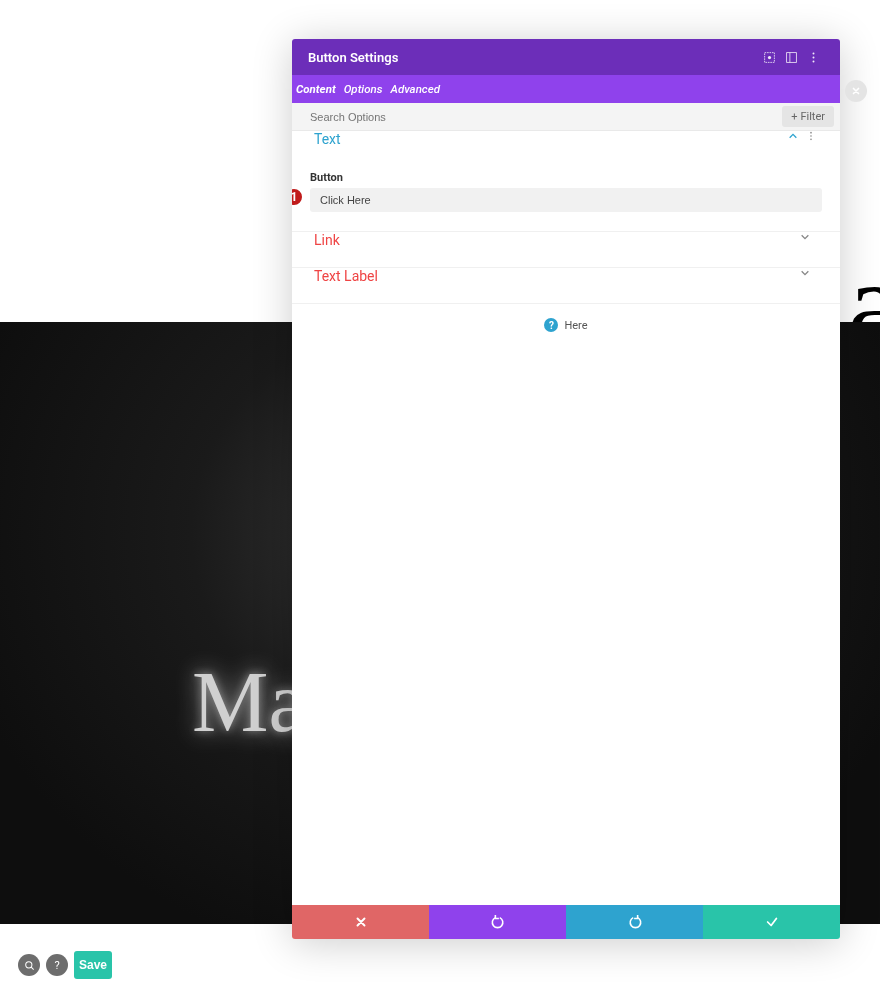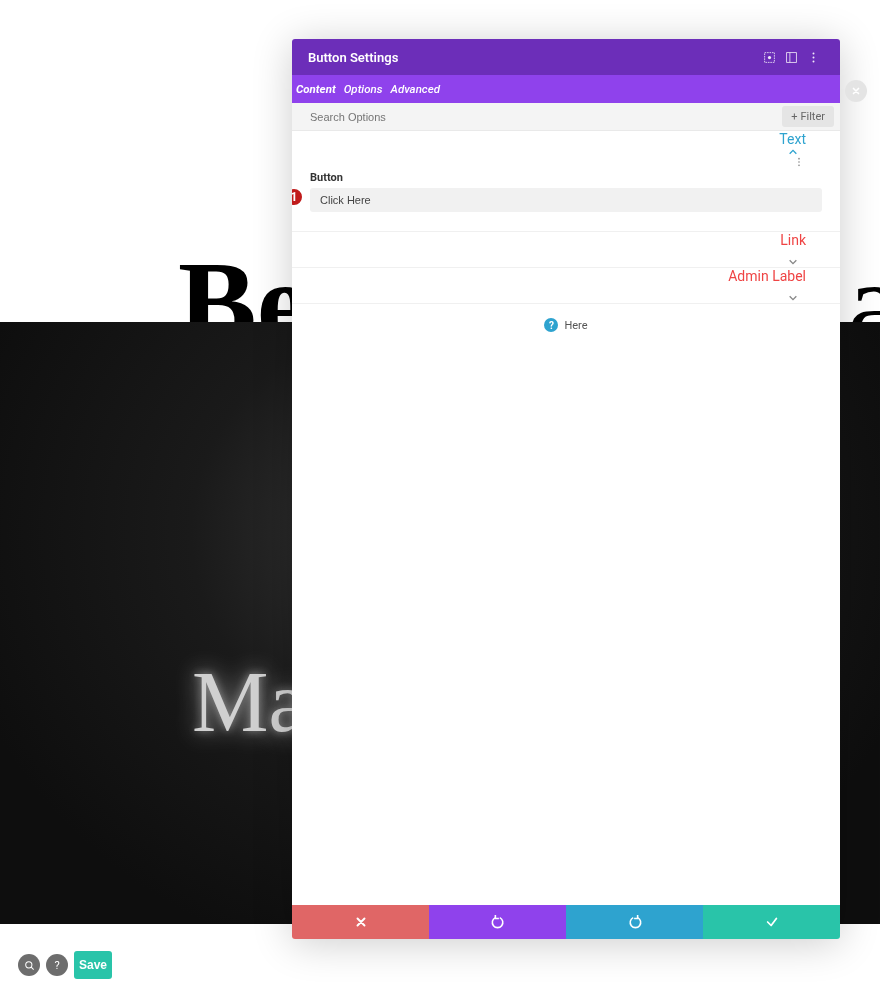--- a/index.html
+++ b/index.html
@@ -195,25 +195,24 @@
 }
 
 
 .content {
   flex: 1;
   overflow-y: auto;
   padding: 0;
 }
 .section-head {
   display: flex;
-  align-items: flex-end;
+  align-items: flex-start;
   height: 36px;
-  padding: 0 34px;
-  cursor: pointer;
-  flex-direction: column;
+  padding: 0 22px;
+  cursor: pointer;
 }
 .section-head.with-border { border-bottom: 1px solid #f0f0f0; }
 .section-head .title {
   flex: 1;
   font-size: 14px;
 }
 .section-head .title.active { color: #2ea3cf; font-weight: 400; }
 .section-head .title.muted { color: #ef4444; }
 .section-head .chev {
   color: #888;
@@ -300,21 +299,20 @@
 .fbtn.redo    { background: #2ea3cf; }
 .fbtn.confirm { background: #29c4a9; }
 .fbtn svg { width: 14px; height: 14px; }
 
 svg { display: block; }
 </style>
 </head>
 <body>
 
 <div class="page-bg">
-  <div class="headline">Be</div>
   <div class="headline-right">a</div>
   <div class="dark">
     <div class="sub">Ma</div>
 
     <div class="right-text">
       <div>rror</div>
       <div>uae</div>
 
     </div>
 
@@ -398,21 +396,21 @@
     <div class="section-head with-border">
       <span class="title muted">Link</span>
       <span class="chev">
         <svg viewBox="0 0 12 12" width="10" height="10">
             <path d="M2 4 L6 8 L10 4" fill="none" stroke="#888" stroke-width="1.6"></path>
           </svg>
       </span>
     </div>
 
     <div class="section-head with-border">
-      <span class="title muted">Admin Label</span>
+      <span class="title muted">Text Label</span>
       <span class="chev">
         <svg viewBox="0 0 12 12" width="10" height="10">
             <path d="M2 4 L6 8 L10 4" fill="none" stroke="#888" stroke-width="1.6"></path>
           </svg>
       </span>
     </div>
 
     <div class="help-row">
       <span class="help-icon">?</span>
       <span>Here</span>

